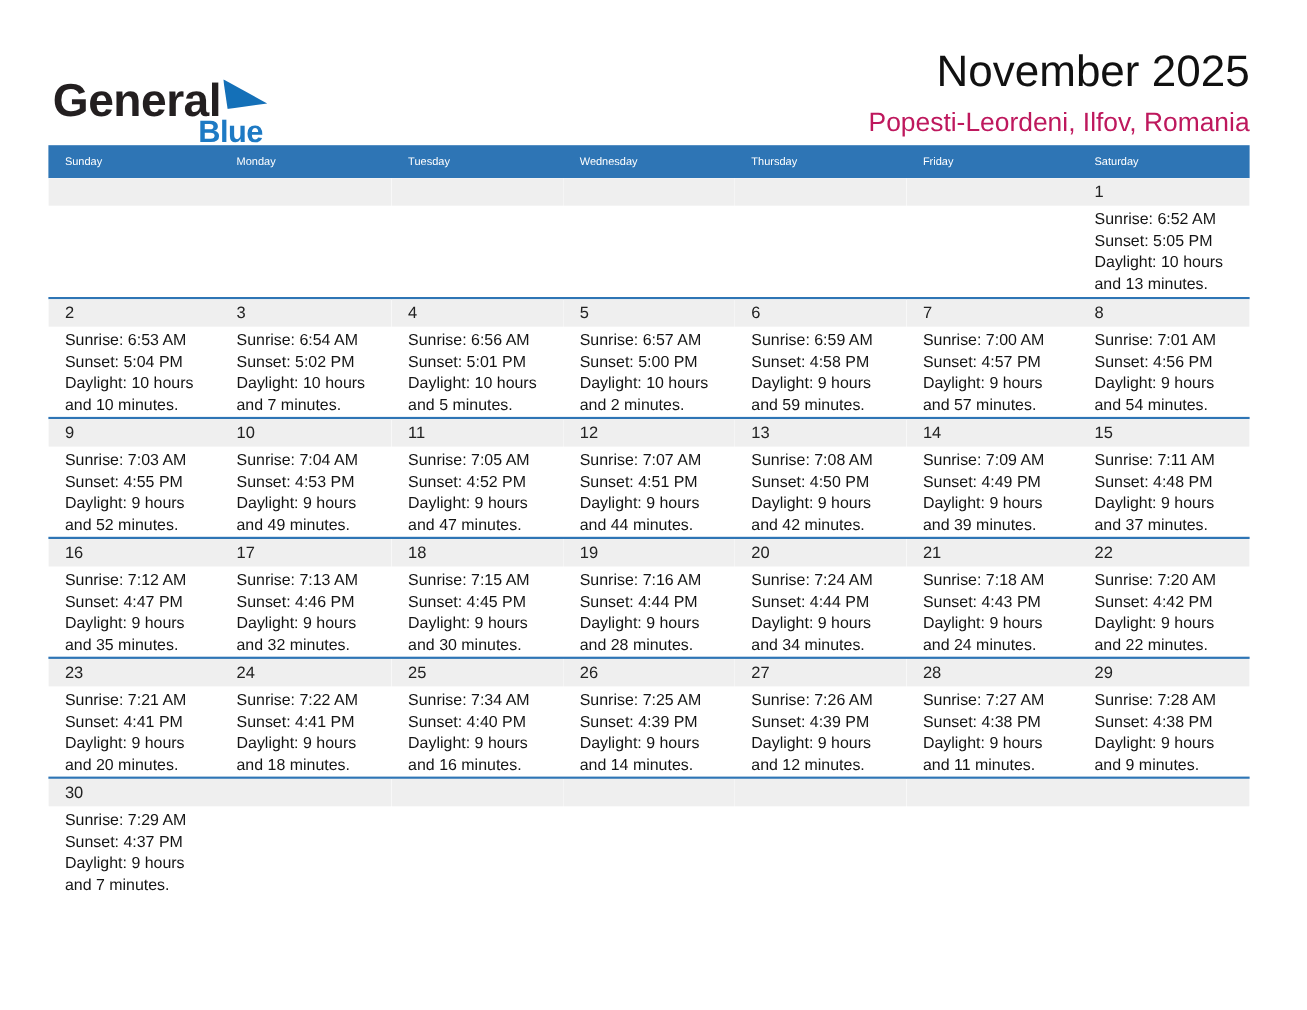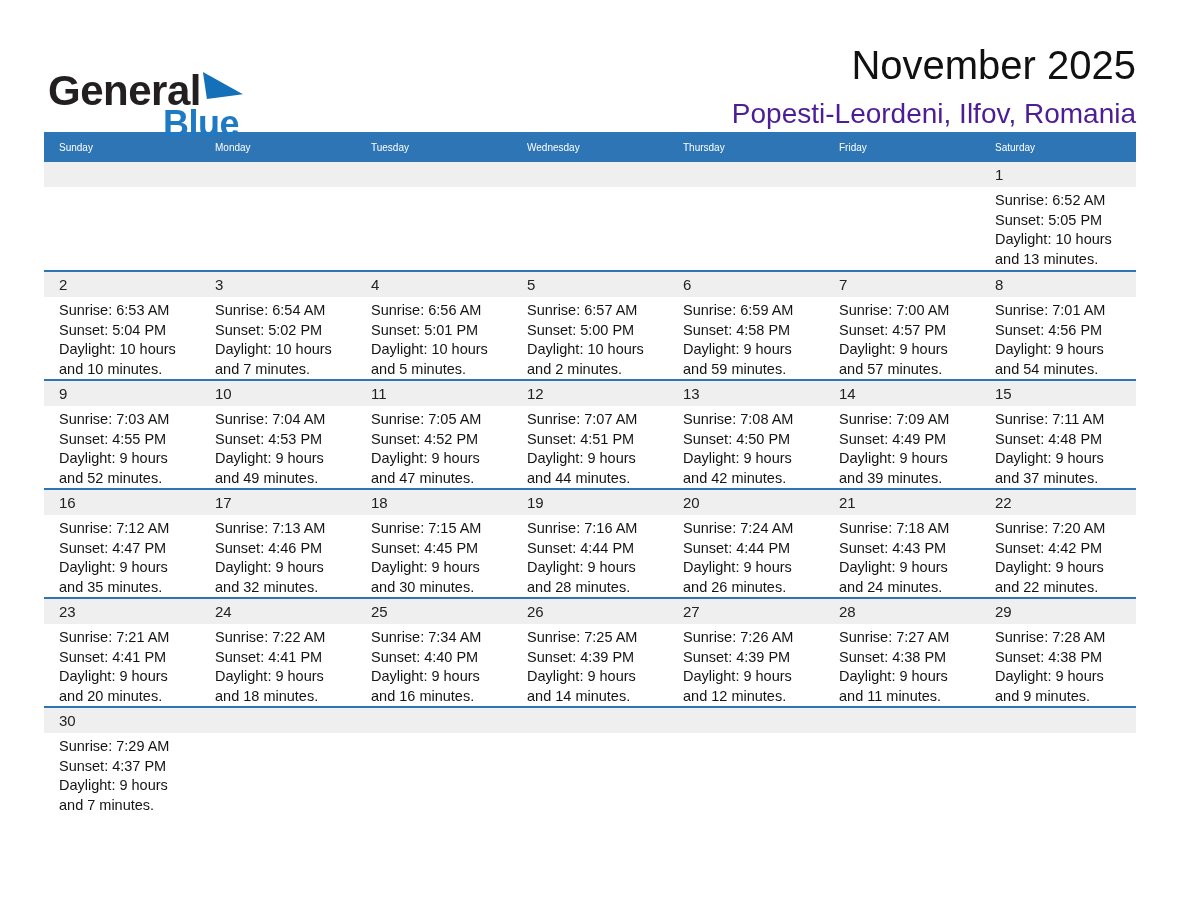--- a/index.html
+++ b/index.html
@@ -28,26 +28,26 @@
   .logo-line1 { display: flex; align-items: flex-start; }
   .logo-general {
     font-size: 42px; font-weight: 600; color: #231F20; letter-spacing: -0.5px;
   }
   .logo-tri {
     width: 40px; height: 27px; margin: 2px 0 0 2px;
     background: var(--tri-blue);
     clip-path: polygon(0 0, 100% 82%, 10% 100%);
   }
   .logo-blue {
-    font-size: 36px; font-weight: 600; color: var(--logo-blue);
+    font-size: 28px; font-weight: 600; color: var(--logo-blue);
     letter-spacing: -0.5px; text-align: right; margin: -6px 4px 0 0;
   }
   .titles { text-align: right; margin-left: 37px; }
   .cal-title { margin: 0; font-size: 40px; font-weight: 400; color: #111; line-height: 1.25; }
-  .cal-subtitle { font-size: 28px; color: #4c1d95; margin-top: 8px; }
+  .cal-subtitle { font-size: 24px; color: #be185d; margin-top: 8px; }
 
   
   .cal { margin: 14px 52px 0 44px; }
   .cal-head {
     display: grid; grid-template-columns: repeat(7, 1fr);
     background: var(--blue); color: #fff; height: 30px; align-items: center;
   }
   .wd { padding-left: 15px; font-size: 10px; font-weight: 400; }
 
   .week {
@@ -296,21 +296,21 @@
               <div class="line">Daylight: 9 hours</div>
               <div class="line">and 28 minutes.</div>
             </div>
   </div>
           <div class="cell">
     <div class="num">20</div>
     <div class="info">
               <div class="line">Sunrise: 7:24 AM</div>
               <div class="line">Sunset: 4:44 PM</div>
               <div class="line">Daylight: 9 hours</div>
-              <div class="line">and 26 minutes.</div>
+              <div class="line">and 34 minutes.</div>
             </div>
   </div>
           <div class="cell">
     <div class="num">21</div>
     <div class="info">
               <div class="line">Sunrise: 7:18 AM</div>
               <div class="line">Sunset: 4:43 PM</div>
               <div class="line">Daylight: 9 hours</div>
               <div class="line">and 24 minutes.</div>
             </div>

